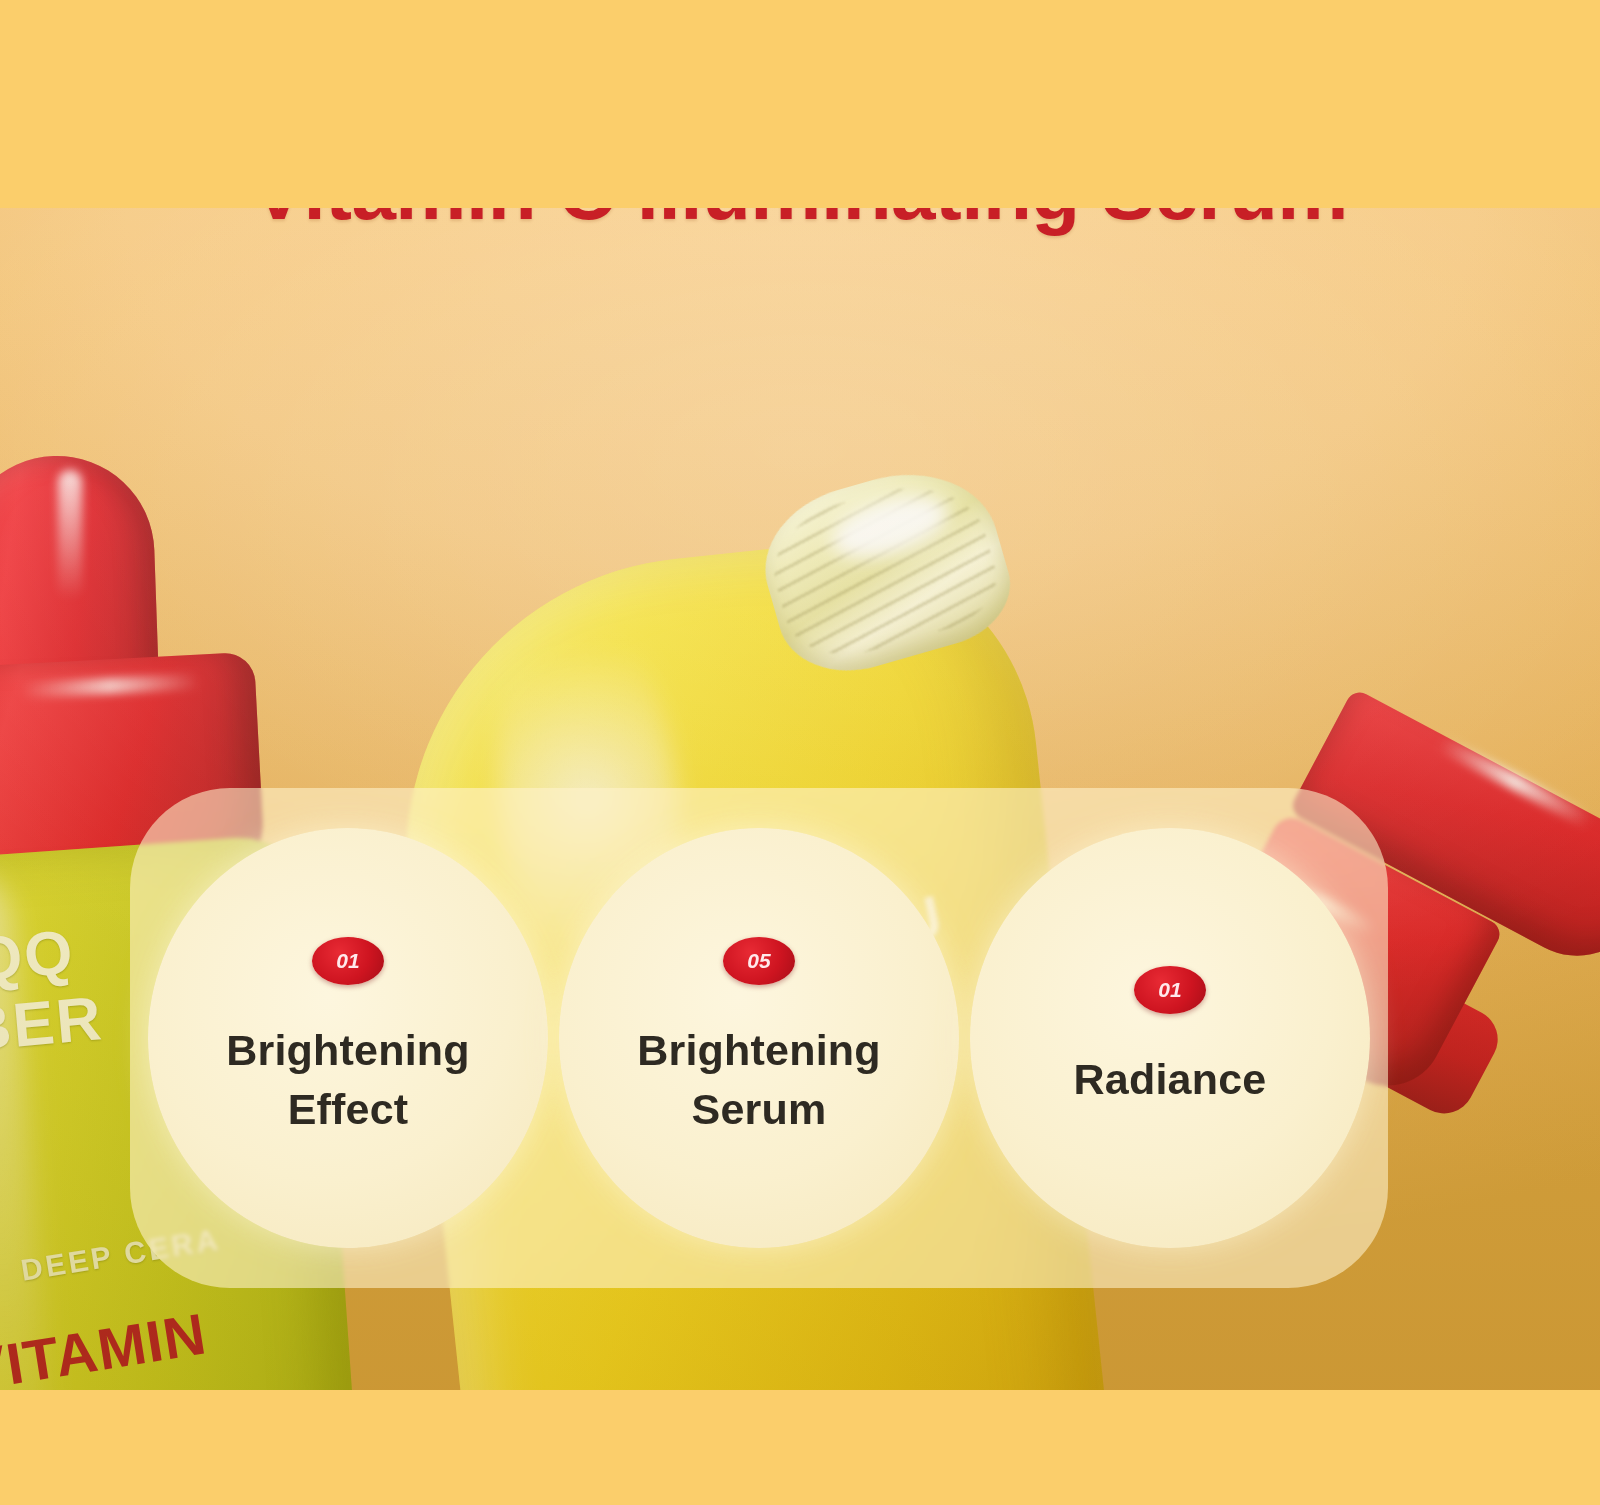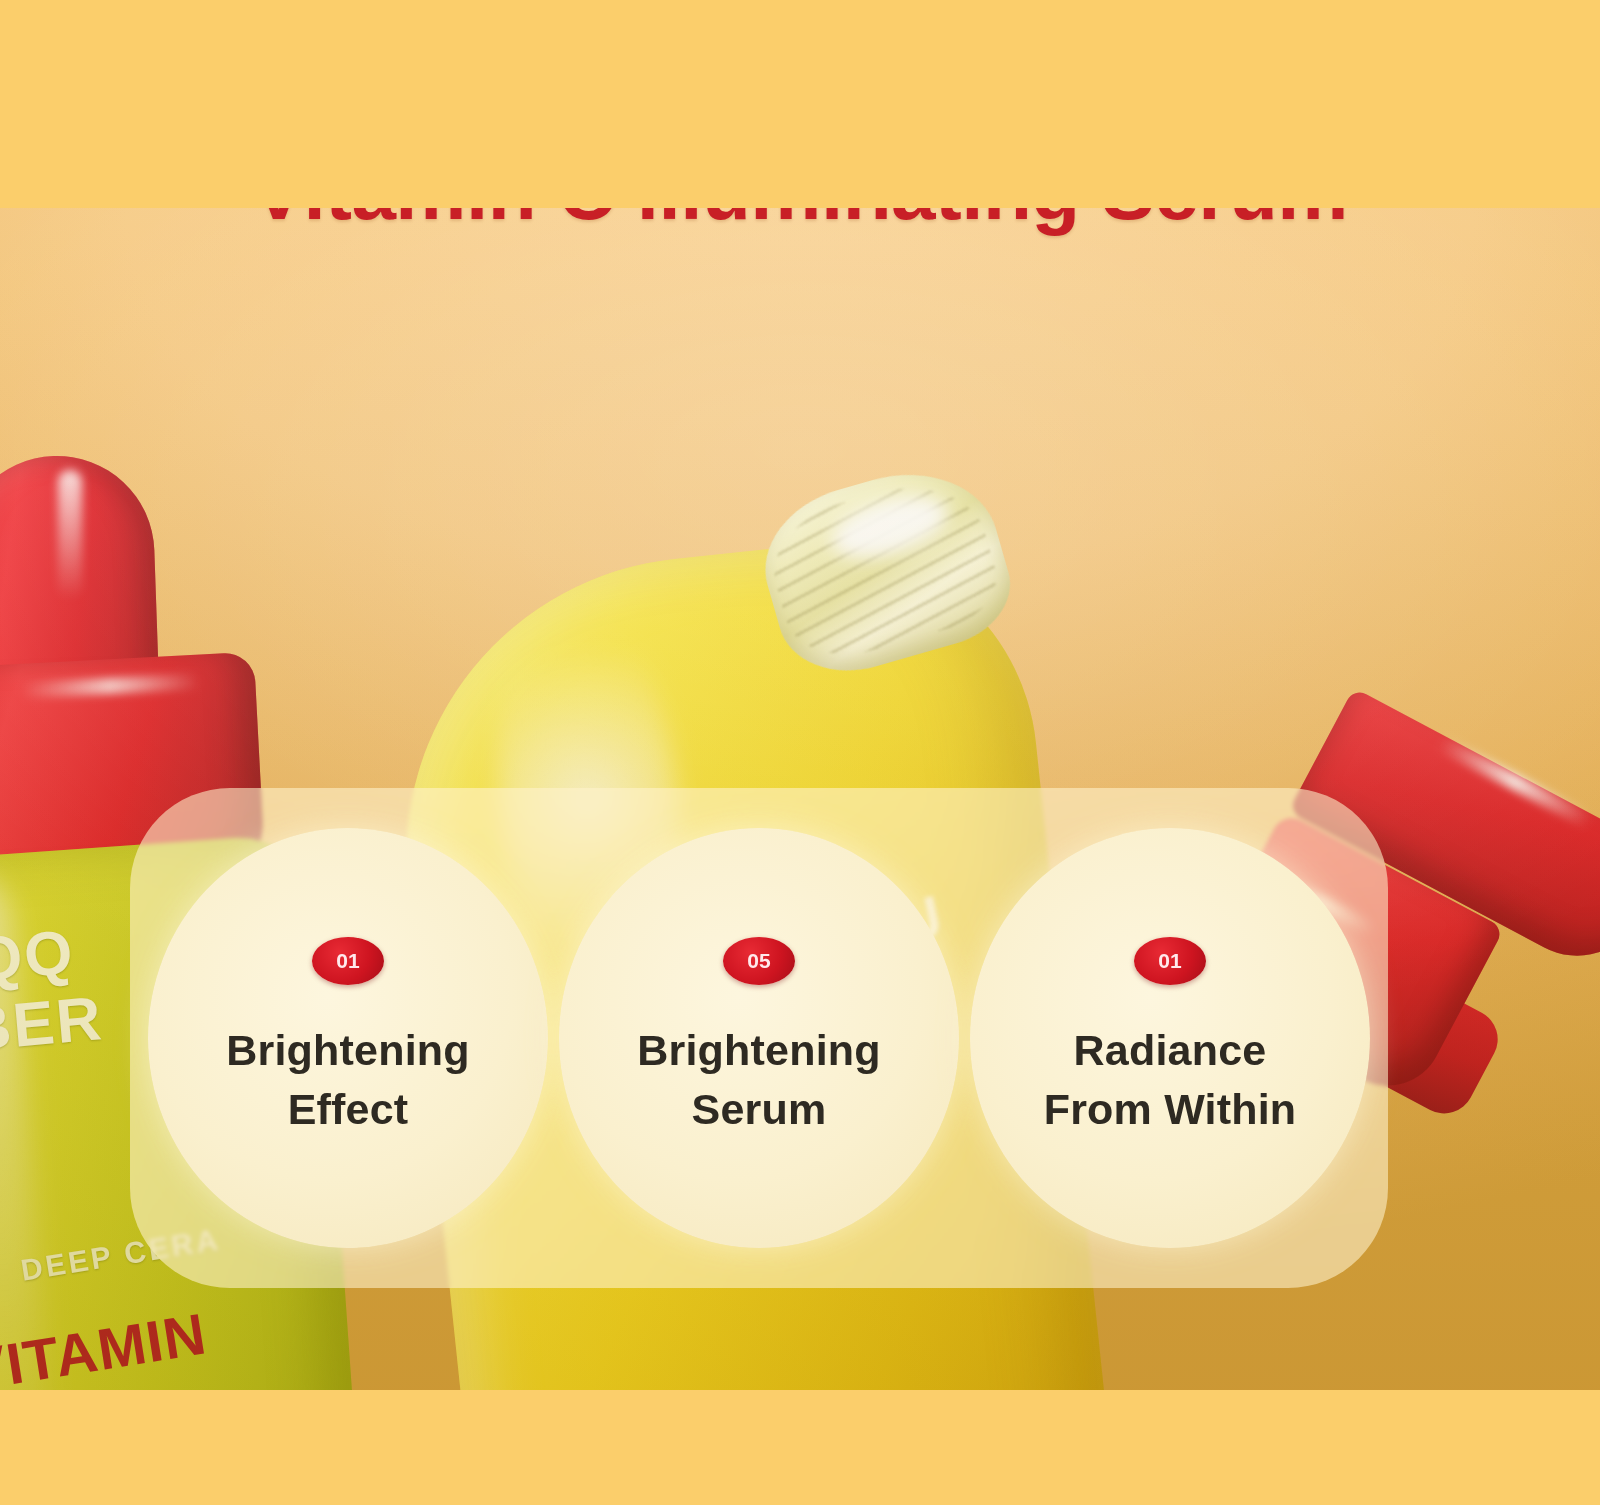--- a/index.html
+++ b/index.html
@@ -194,20 +194,21 @@
     box-shadow:0 0 30px rgba(255,250,220,.55);
   }
   .badge{
     width:72px;height:48px;border-radius:50%;
     background:radial-gradient(circle at 38% 32%, #E82A34 0%, #CE1420 55%, #A50E18 100%);
     color:#FFE9EC;
     font-size:21px;font-weight:800;
     display:flex;align-items:center;justify-content:center;
     margin-bottom:36px;
     box-shadow:0 2px 5px rgba(120,10,15,.35);
+    font-style:italic;
   }
   .ctext{
     color:#2E2A22;
     font-size:43px;
     font-weight:700;
     line-height:1.38;
     text-align:center;
     letter-spacing:.2px;
   }
 
@@ -274,21 +275,20 @@
         <div class="ctext">
           <div>Brightening</div>
           <div>Serum</div>
         </div>
       </div>
 
       <div class="circle">
         <div class="badge">01</div>
         <div class="ctext">
           <div>Radiance</div>
-          <div>From Within</div>
         </div>
       </div>
 
     </div>
   </div>
 
   <div class="band top"></div>
   <div class="band bottom"></div>
 
 </div>

